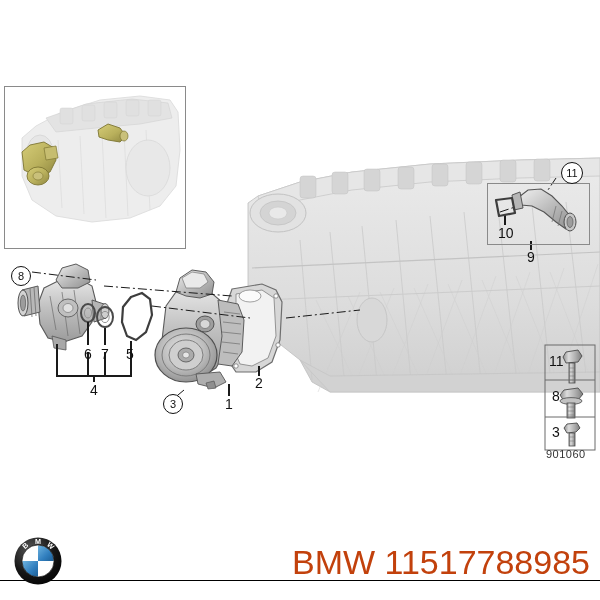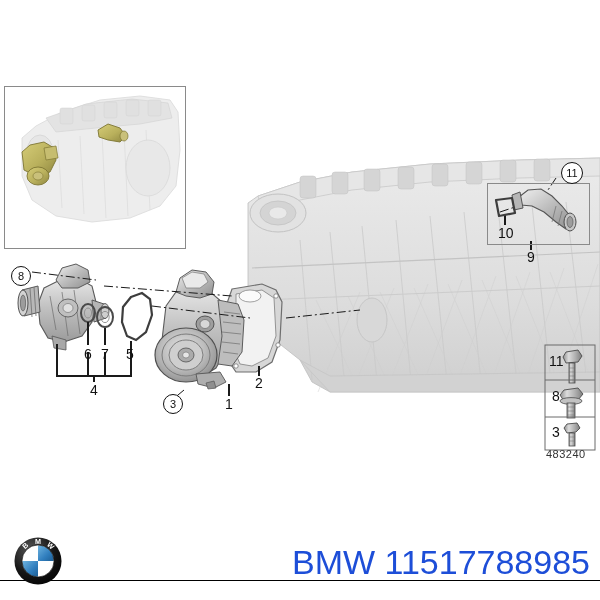--- a/index.html
+++ b/index.html
@@ -70,21 +70,21 @@
     left: 14px; top: 537px;
     width: 48px; height: 48px;
   }
   .part-number {
     position: absolute;
     right: 10px;
     top: 543px;
     font-family: "Liberation Sans", sans-serif;
     font-size: 34px;
     letter-spacing: 0px;
-    color: #1d4ed8;
+    color: #c2410c;
     white-space: nowrap;
   }
   .diagram-id {
     position: absolute;
     left: 546px;
     top: 448px;
     font-family: "Liberation Sans", sans-serif;
     font-size: 11px;
     color: #333;
     letter-spacing: 0.5px;
@@ -431,21 +431,21 @@
     <div class="lbl" style="left:498px; top:226px;">10</div>
 
     <div class="lbl" style="left:527px; top:250px;">9</div>
 
     <div class="lbl circ" style="left:561px; top:162px; width:20px; height:20px;">11</div>
 
     <div class="lbl" style="left:549px; top:354px;">11</div>
     <div class="lbl" style="left:552px; top:389px;">8</div>
     <div class="lbl" style="left:552px; top:425px;">3</div>
 
-    <div class="diagram-id">483240</div>
+    <div class="diagram-id">901060</div>
   </div>
 
   <div class="footer">
     <div class="footer-rule"></div>
   </div>
 
   <svg class="bmw-logo" viewBox="0 0 100 100">
     <defs>
       <radialGradient id="ringG" cx="35%" cy="28%" r="85%">
         <stop offset="0%" stop-color="#5a5a5a"></stop>

